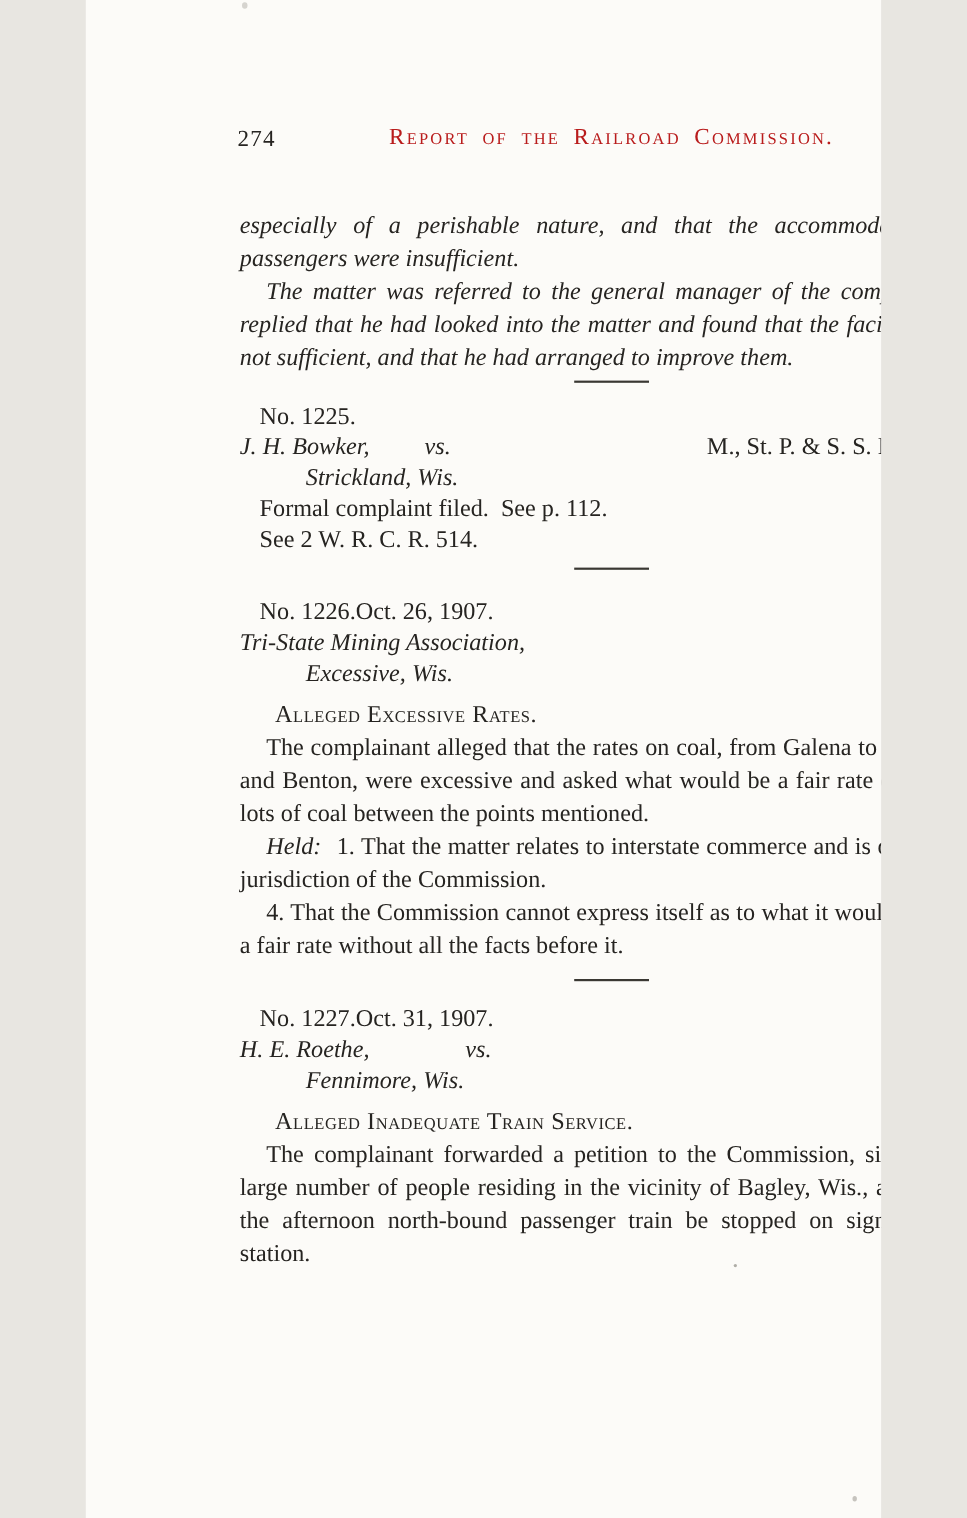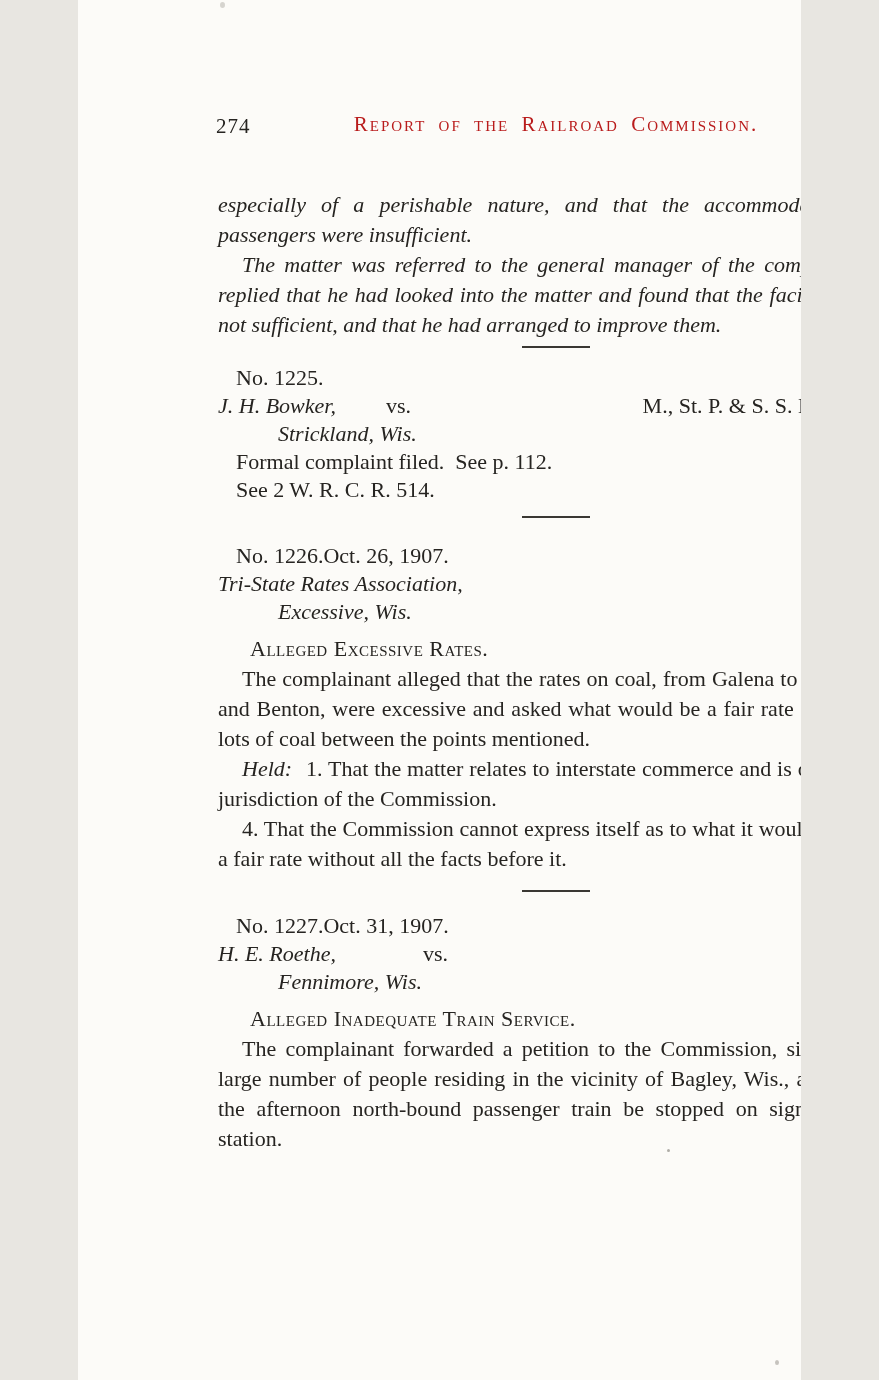--- a/index.html
+++ b/index.html
@@ -56,21 +56,21 @@
     display: flex; justify-content: flex-start;
     padding-left: 18px;
     font-size: 22px; line-height: 28px;
   }
   .party-row {
     position: relative; display: flex;
     font-size: 22px; line-height: 28px;
   }
   .party-row .complainant { font-style: italic; }
   .party-row .respondent  { margin-left: auto; }
-  .party-row .vs { position: absolute; }
+  .party-row .vs { position: absolute; font-style: italic; }
   .case-1225 .vs { left: 168px; }
   .case-1227 .vs { left: 205px; }
   .location-line {
     padding-left: 60px; font-style: italic;
     font-size: 22px; line-height: 28px;
   }
   .note-line {
     padding-left: 18px; white-space: pre-wrap;
     font-size: 22px; line-height: 28px;
   }
@@ -134,21 +134,21 @@
     </div>
 
     <hr class="rule rule-2">
 
     <div class="case case-1226">
       <div class="num-row">
         <span>No. 1226.</span>
         <span>Oct. 26, 1907.</span>
       </div>
       <div class="party-row">
-        <span class="complainant">Tri-State Rates Association,</span>
+        <span class="complainant">Tri-State Mining Association,</span>
       </div>
       <div class="location-line">Excessive, Wis.</div>
       <div class="case-heading">Alleged Excessive Rates.</div>
       <p class="body indent">The complainant alleged that the rates on coal, from Galena to Cuba City and Benton, were excessive and asked what would be a fair rate on carload lots of coal between the points mentioned.</p>
       <p class="body indent">
         <span class="held-label">Held:</span><span class="held-rest">1. That the matter relates to interstate commerce and is outside the jurisdiction of the Commission.</span>
       </p>
       <p class="body indent">4. That the Commission cannot express itself as to what it would consider a fair rate without all the facts before it.</p>
     </div>
 

